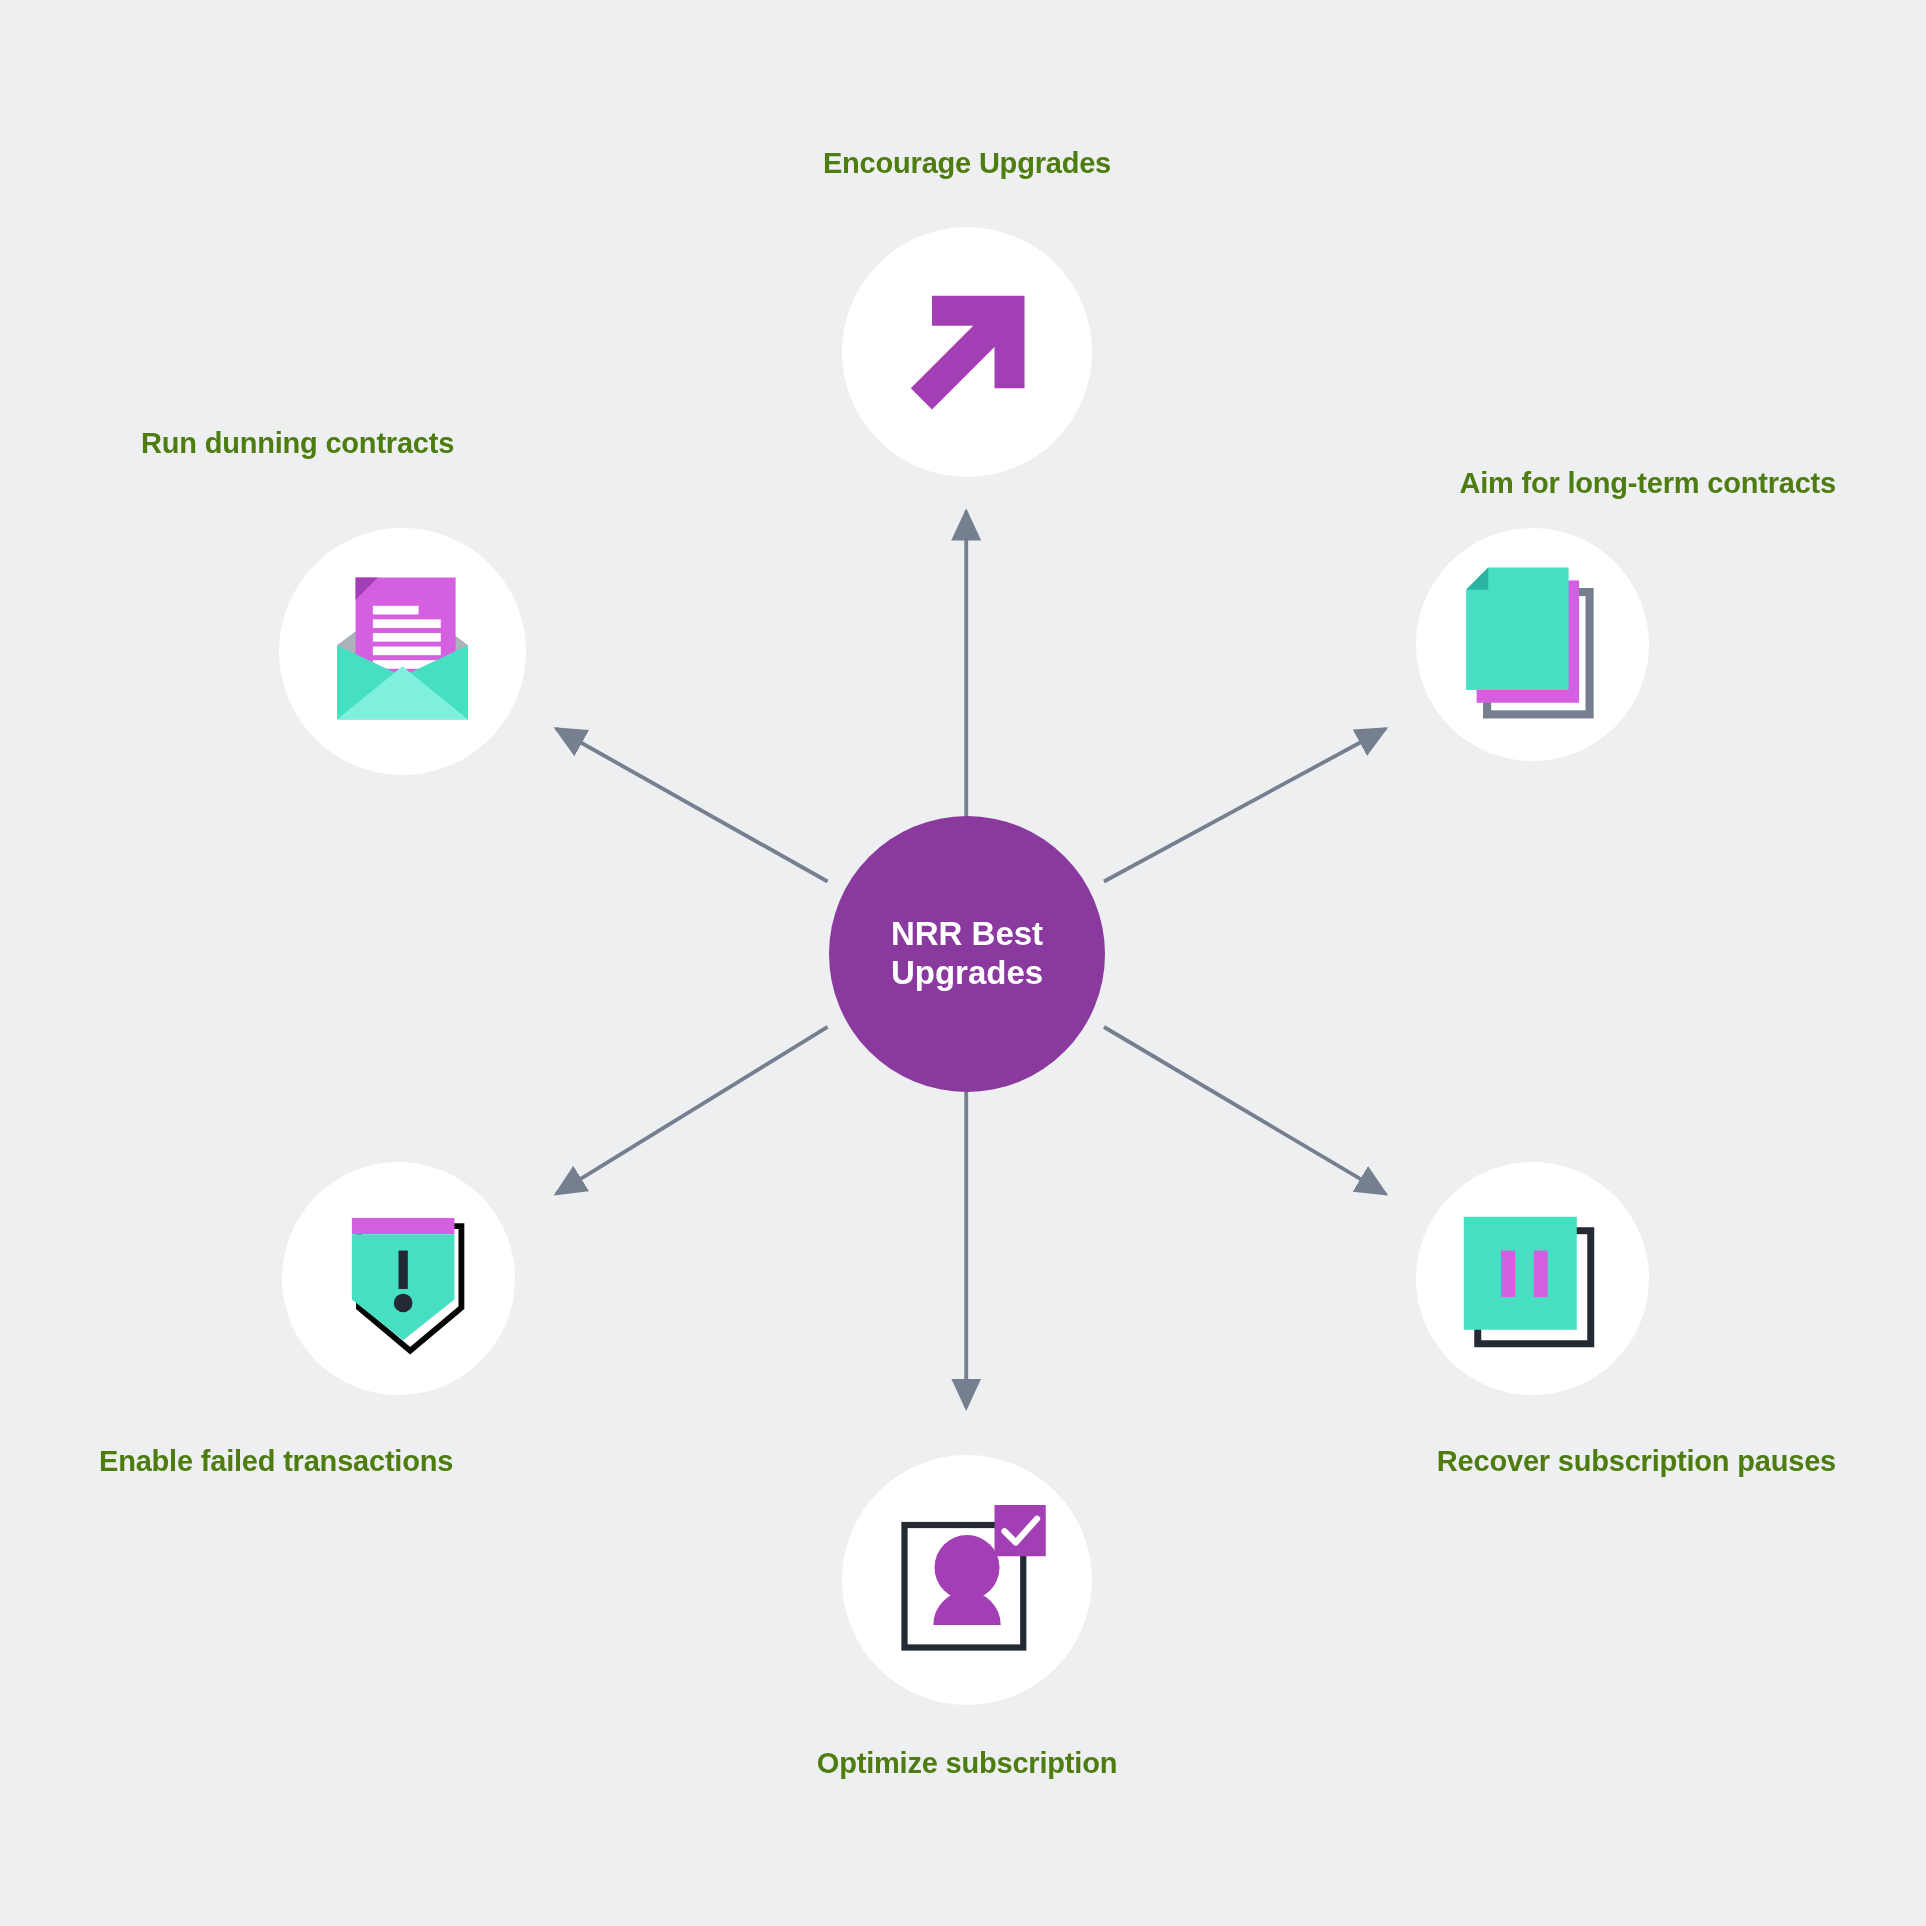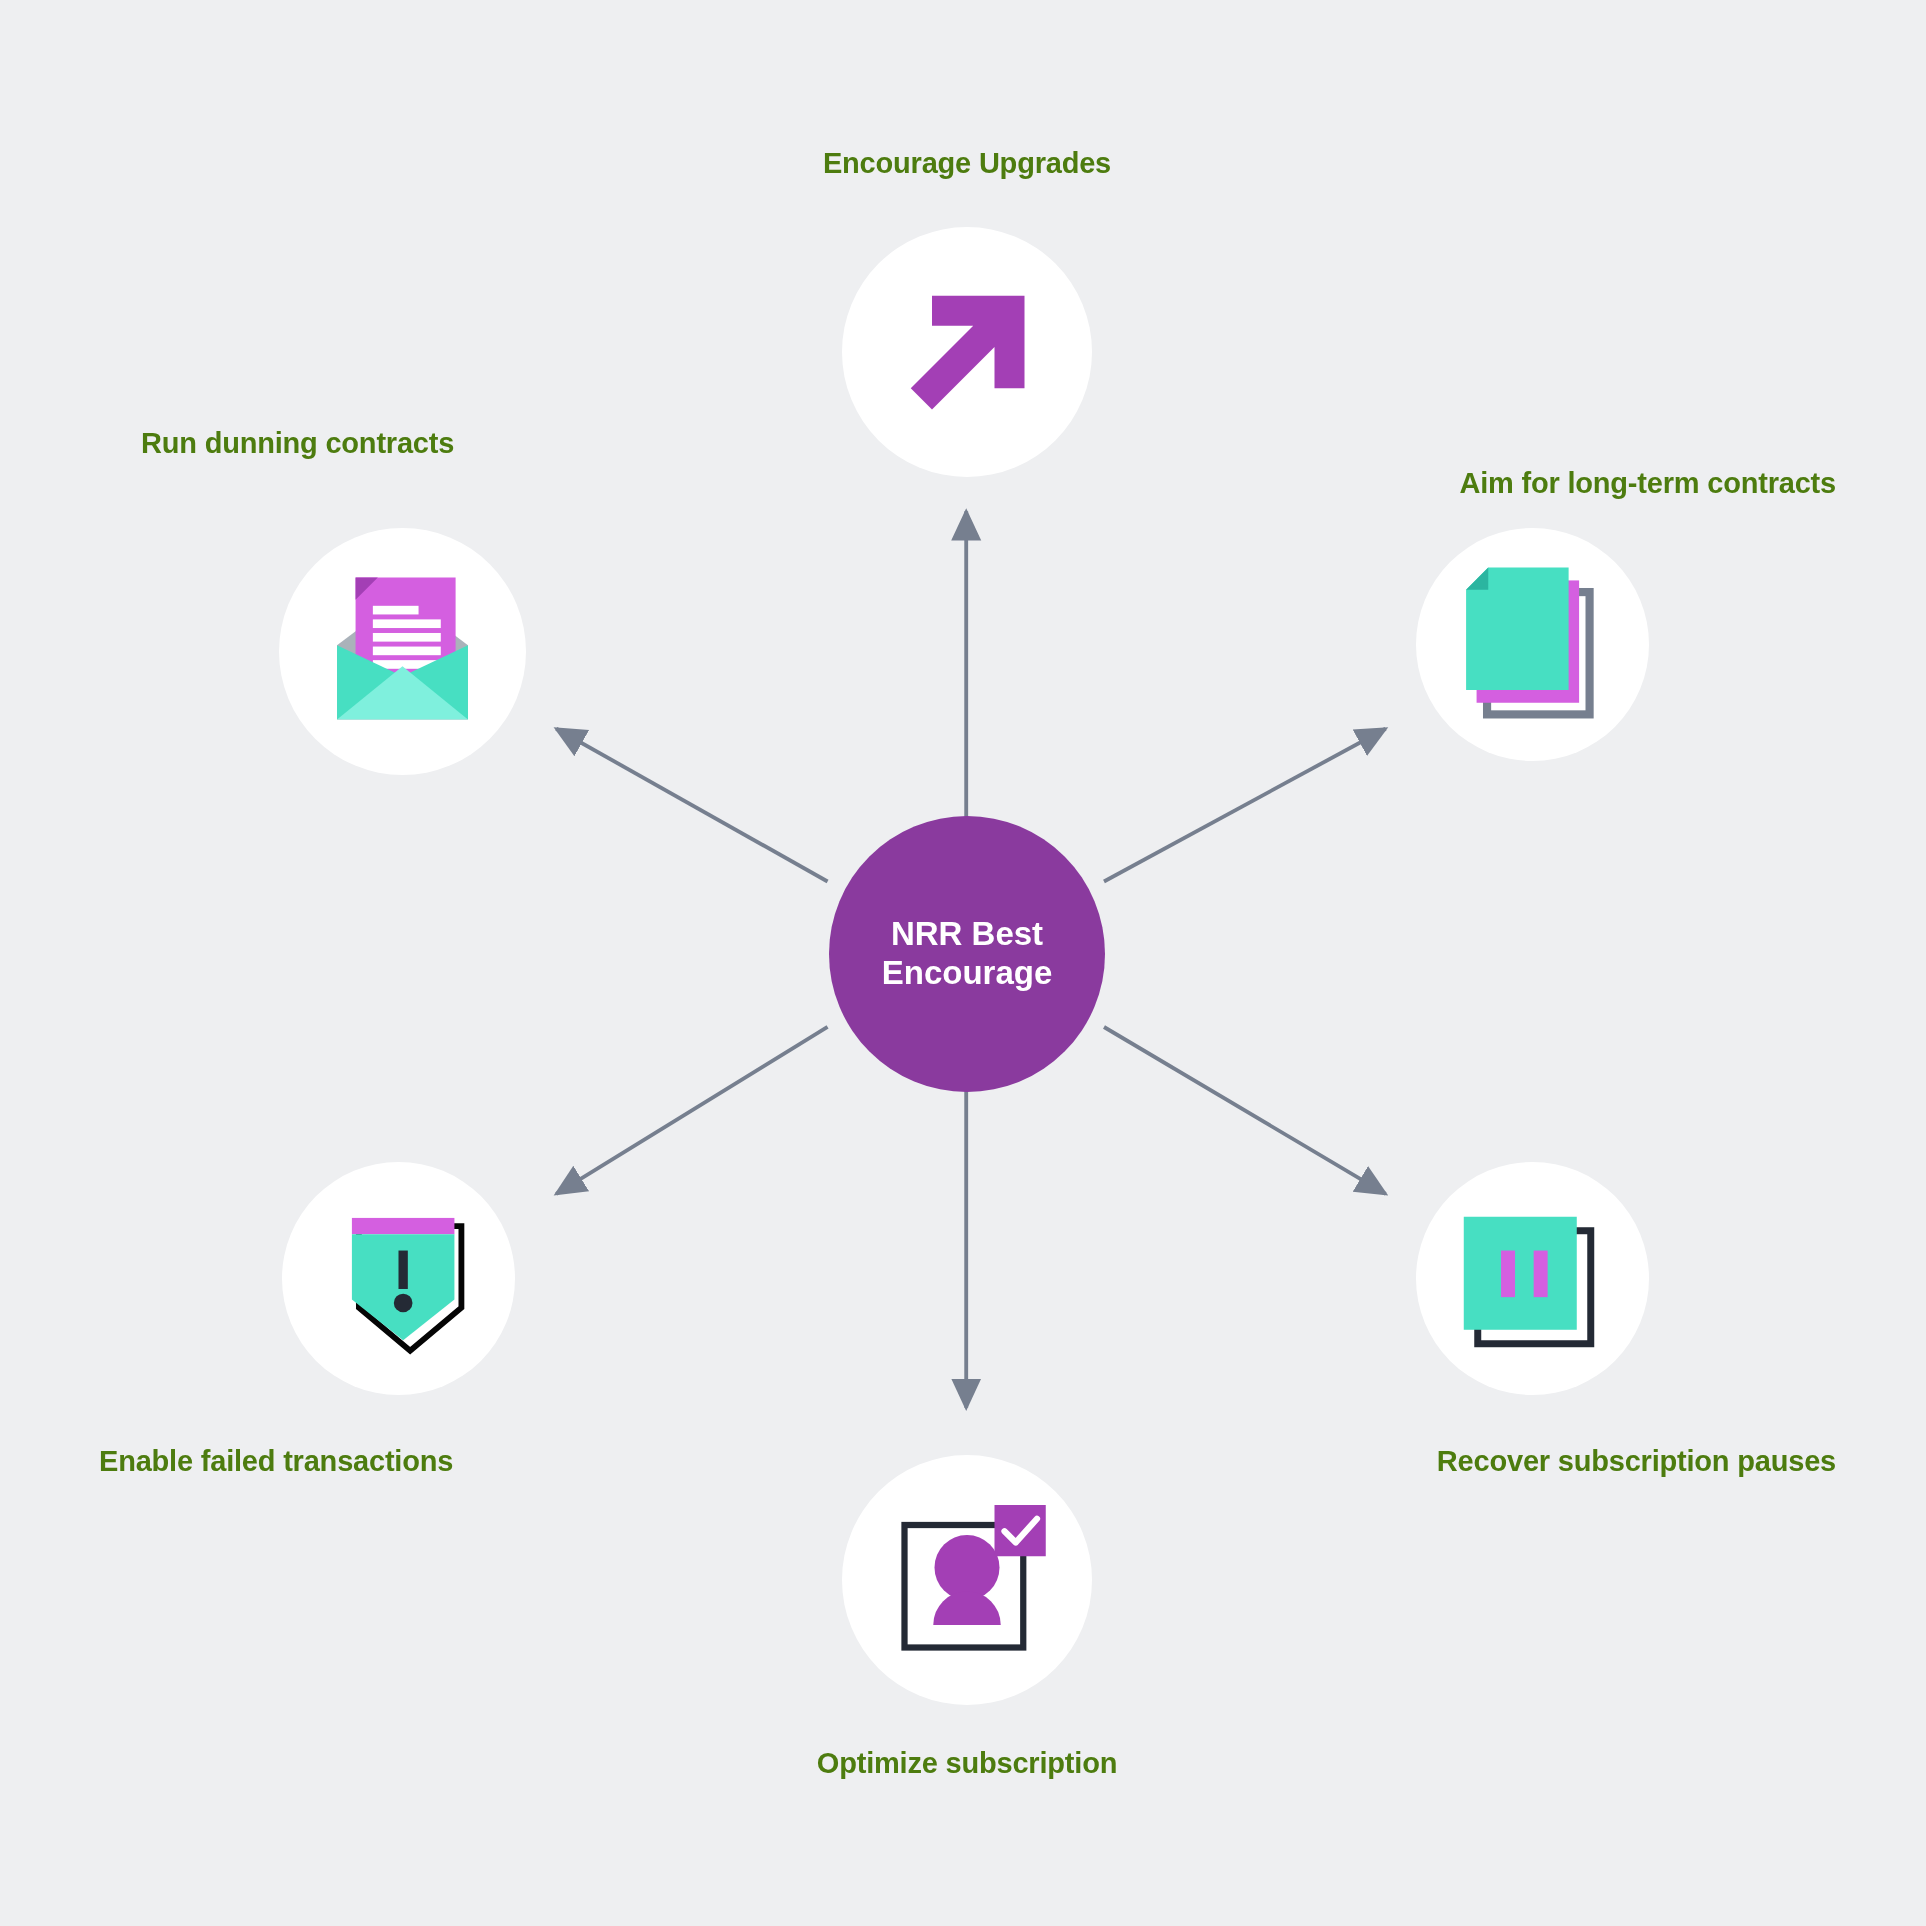--- a/index.html
+++ b/index.html
@@ -64,21 +64,21 @@
       <line x1="2580" y1="2060" x2="3238" y2="1703"></line>
       <line x1="2580" y1="2400" x2="3238" y2="2790"></line>
       <line x1="2258" y1="2320" x2="2258" y2="3290"></line>
       <line x1="1934" y1="2400" x2="1300" y2="2790"></line>
       <line x1="1934" y1="2060" x2="1300" y2="1703"></line>
     </g>
   </svg>
 
   <div id="hub">
     <div id="hub-text">NRR Best
-Encourage</div>
+Upgrades</div>
   </div>
 
   <div class="badge" style="left:842px;top:227px;width:250px;height:250px;">
     <svg viewBox="0 0 200 200">
       <path d="M72 55 H146 V129 H122 V96 L72 146 L55 129 L105 79 H72 Z" fill="#a33fb5"></path>
     </svg>
   </div>
   <div class="label c" style="left:967px;top:148px;">Encourage Upgrades</div>
 
   <div class="badge" style="left:1416px;top:528px;width:233px;height:233px;">

